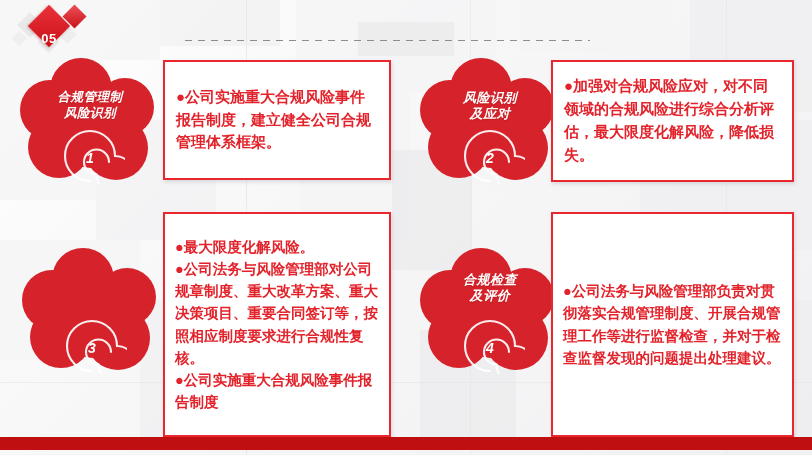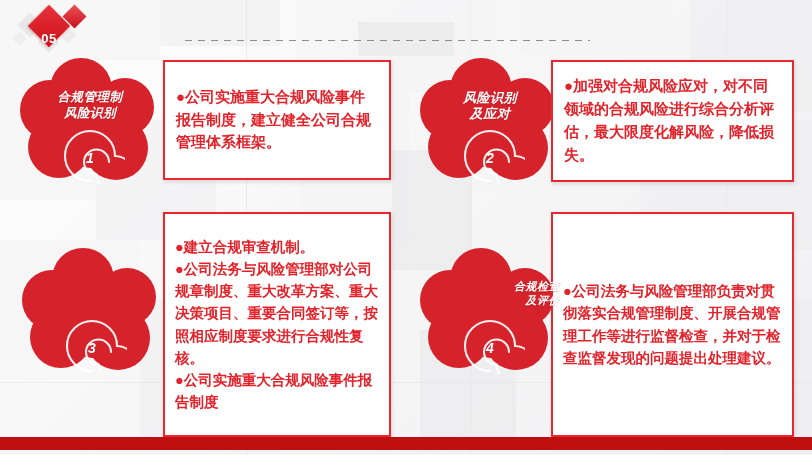--- a/index.html
+++ b/index.html
@@ -200,36 +200,36 @@
       <span class="petal" style="left:36px;top:40px;width:70px;height:70px;"></span>
       <div class="spiral" style="left:35px;top:70px;width:70px;height:56px;">
         <svg width="70" height="56" viewBox="0 0 70 56">
           <path d="M35 53 A25 25 0 1 1 60 28 A18.5 18.5 0 1 1 41.5 46.5 A12.5 12.5 0 1 1 54 34" fill="none" stroke="#ffffff" stroke-width="2.1" stroke-linecap="round" opacity="0.92"></path>
         </svg>
         <span class="num" style="top:22px;font-size:14px;">3</span>
       </div>
     </div>
     <div class="panel" style="left:163px;top:212px;width:228px;height:225px;padding:8px 10px;">
       <div class="panel-inner">
-        <p class="para" style="font-size:14.5px;">●建立合规审查机制。</p>
+        <p class="para" style="font-size:14.5px;">●最大限度化解风险。</p>
         <p class="para" style="font-size:14.5px;">●公司法务与风险管理部对公司规章制度、重大改革方案、重大决策项目、重要合同签订等，按照相应制度要求进行合规性复核。</p>
         <p class="para" style="font-size:14.5px;">●公司实施重大合规风险事件报告制度</p>
       </div>
     </div>
   </div>
 
   <div class="block">
     <div class="cloud" style="left:420px;top:248px;width:140px;height:125px;">
       <span class="petal" style="left:30px;top:0;width:62px;height:62px;"></span>
       <span class="petal" style="left:0px;top:22px;width:60px;height:60px;"></span>
       <span class="petal" style="left:76px;top:20px;width:58px;height:58px;"></span>
       <span class="petal" style="left:8px;top:58px;width:62px;height:62px;"></span>
       <span class="petal" style="left:64px;top:58px;width:64px;height:64px;"></span>
       <span class="petal" style="left:36px;top:40px;width:70px;height:70px;"></span>
-      <div class="cloud-label" style="top:32px;font-size:11px;text-align:right;">
+      <div class="cloud-label" style="top:24px;font-size:13px;">
         <span>合规检查</span><br>
         <span>及评价</span>
       </div>
       <div class="spiral" style="left:35px;top:70px;width:70px;height:56px;">
         <svg width="70" height="56" viewBox="0 0 70 56">
           <path d="M35 53 A25 25 0 1 1 60 28 A18.5 18.5 0 1 1 41.5 46.5 A12.5 12.5 0 1 1 54 34" fill="none" stroke="#ffffff" stroke-width="2.1" stroke-linecap="round" opacity="0.92"></path>
         </svg>
         <span class="num" style="top:22px;font-size:14px;">4</span>
       </div>
     </div>

